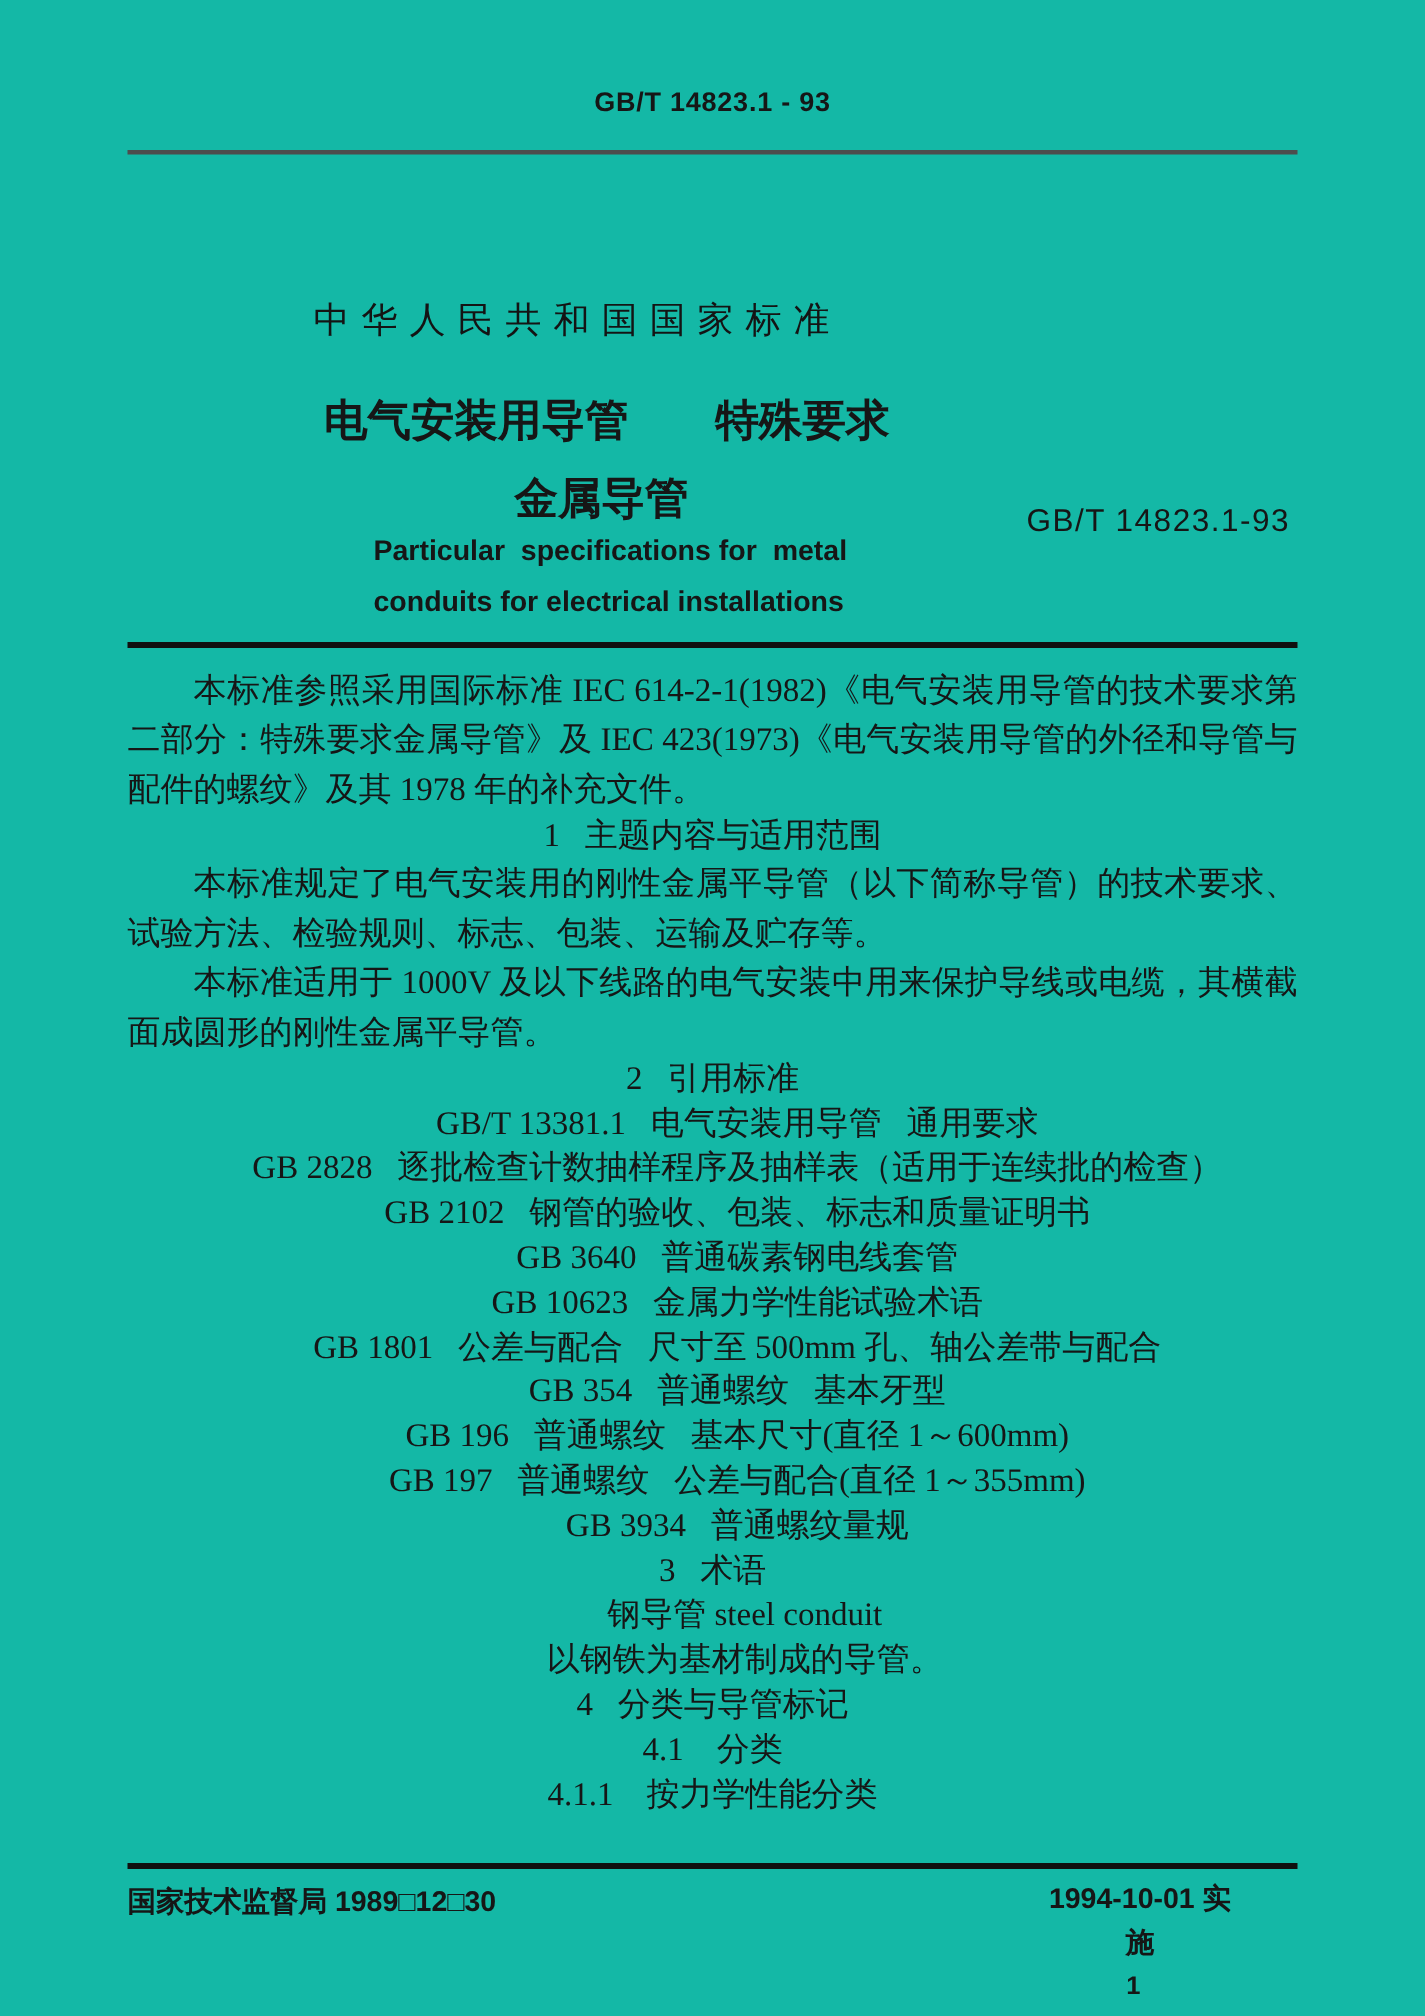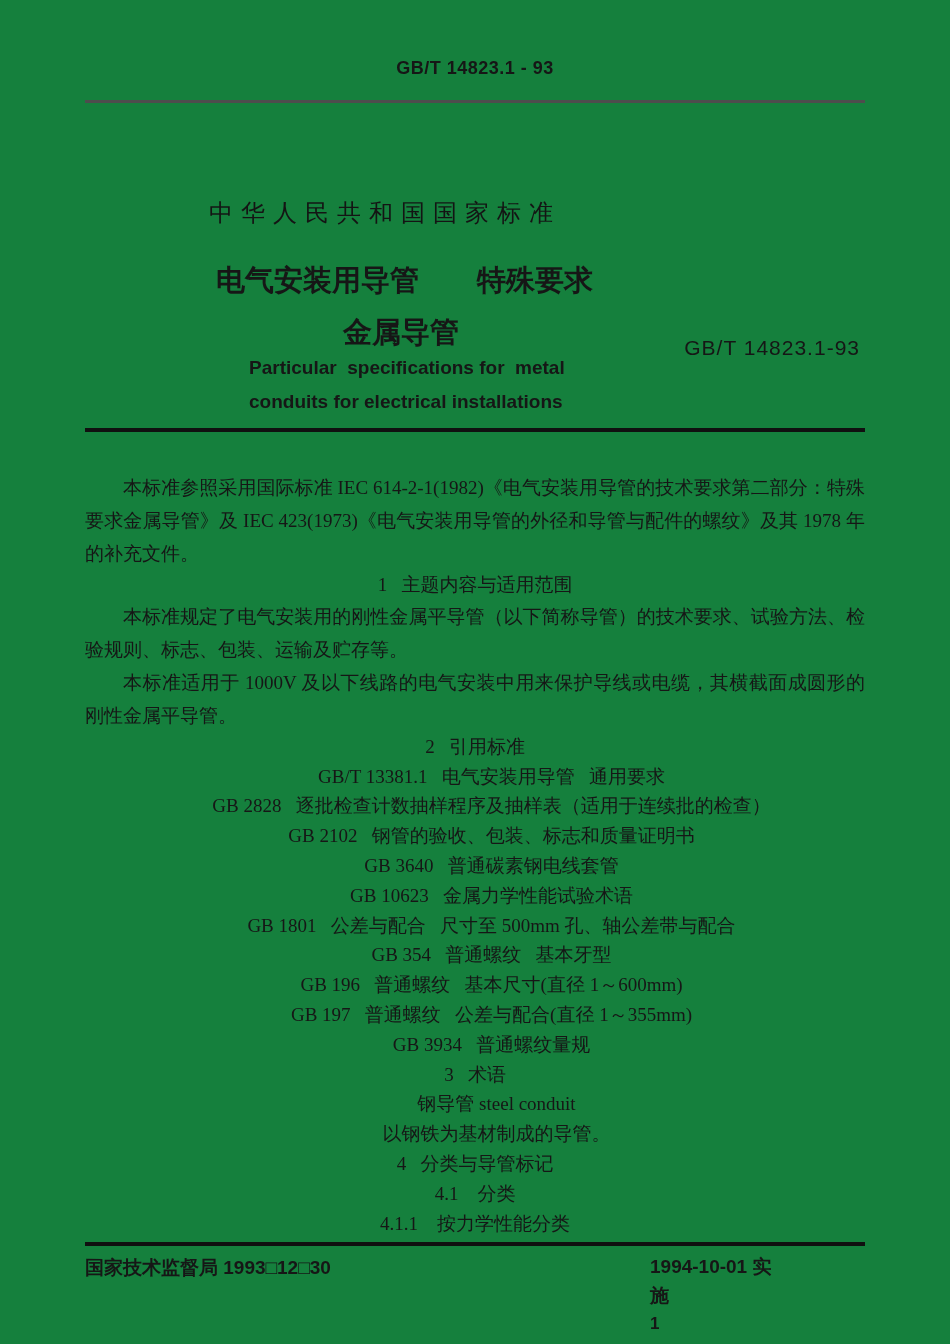--- a/index.html
+++ b/index.html
@@ -1,20 +1,20 @@
 <!DOCTYPE html>
 <html><head>
 <meta charset="utf-8">
 <style>
   html,body{margin:0;padding:0;background:#e8e8e8;}
   .page{
     position:relative;
     width:950px;height:1344px;
     margin:0 auto;
-    background:#15803d;
+    background:#14b8a6;
     color:#161616;
     font-family:"Liberation Serif","DejaVu Serif",serif;
     overflow:hidden;
   }
   
   .header-code{
     position:absolute;top:58px;left:85px;width:780px;
     text-align:center;
     font-family:"Liberation Sans","DejaVu Sans",sans-serif;
     font-weight:700;font-size:18px;letter-spacing:.5px;
@@ -52,22 +52,21 @@
     font-weight:700;font-size:19px;white-space:pre;
   }
   .title-en.l1{top:357px;}
   .title-en.l2{top:391px;}
   .rule-thick{position:absolute;left:85px;width:780px;height:4px;background:#101010;}
   .rule-top{top:428px;}
   .rule-bottom{top:1242px;}
   
   .body{
     position:absolute;top:443px;left:85px;width:780px;
-    font-size:19px;
-    margin-top:28px;
+    font-size:22px;
   }
   .body .line{margin:0;text-align:center;}
   .body .para{
     text-indent:2em;text-align:justify;line-height:33px;
   }
   .body .h1,.body .h2,.body .h3{
     line-height:29.8px;white-space:pre-wrap;
   }
   .body .ref{
     padding-left:33px;line-height:29.8px;white-space:pre-wrap;
@@ -76,21 +75,21 @@
     padding-left:43px;line-height:29.8px;white-space:pre-wrap;
   }
   
   .footer-left{
     position:absolute;top:1255px;left:85px;
     font-family:"Liberation Sans","DejaVu Sans",sans-serif;
     font-weight:700;font-size:19px;white-space:pre;
   }
   .footer-right{
     position:absolute;top:1253px;right:80px;width:220px;
-    text-align:left;
+    text-align:center;
     font-family:"Liberation Sans","DejaVu Sans",sans-serif;
     font-weight:700;font-size:19px;line-height:28.5px;
   }
   .footer-right .pagenum{font-size:17px;padding-right:9px;line-height:27px;}
 </style>
 </head>
 <body>
 
 <div class="page">
 
@@ -131,21 +130,21 @@
       <div class="line h1">3   术语</div>
       <div class="line term">钢导管 steel conduit</div>
       <div class="line term">以钢铁为基材制成的导管。</div>
       <div class="line h1">4   分类与导管标记</div>
       <div class="line h2">4.1    分类</div>
       <div class="line h3">4.1.1    按力学性能分类</div>
     </div>
 
   <div class="rule-thick rule-bottom"></div>
 
-  <div class="footer-left">国家技术监督局 1993□12□30</div>
+  <div class="footer-left">国家技术监督局 1989□12□30</div>
 
   <div class="footer-right">
     <div>1994-10-01 实</div>
     <div>施</div>
     <div class="pagenum">1</div>
   </div>
 
 </div>
 
 </body></html>

